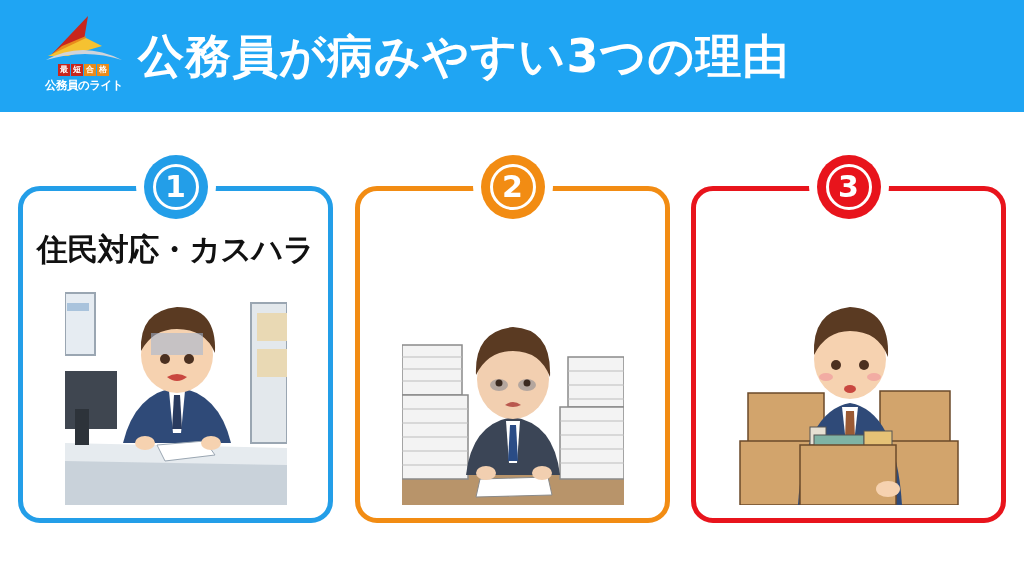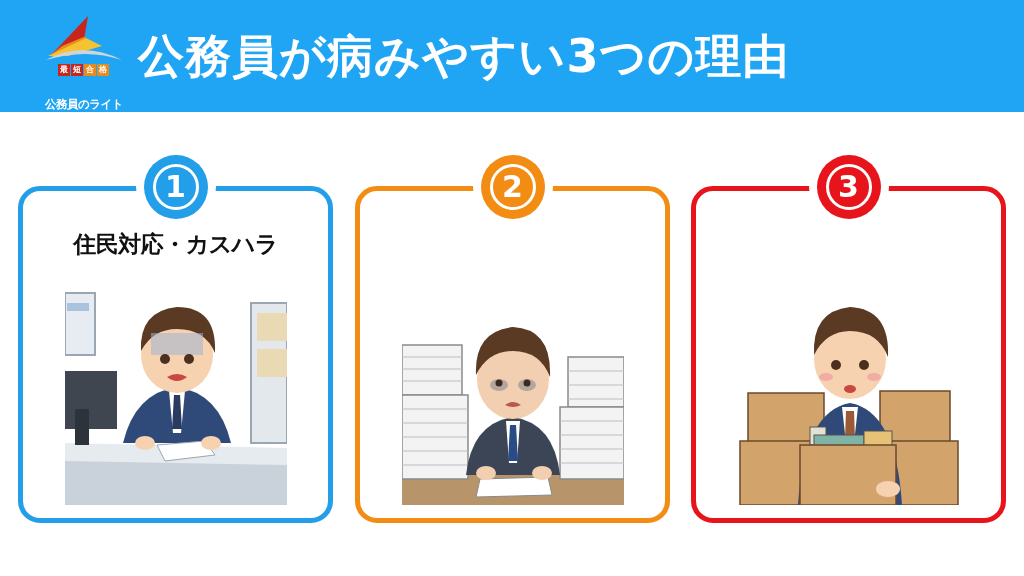--- a/index.html
+++ b/index.html
@@ -14,21 +14,21 @@
     .logo-mark { position: absolute; left: 8px; top: 2px; width: 82px; height: 46px; }
     .logo-badges { position: absolute; left: 24px; top: 50px; display: flex; gap: 1px; }
     .logo-badge {
       width: 12px; height: 12px; font-size: 8px; line-height: 12px; text-align: center;
       color: #fff; font-weight: bold;
     }
     .logo-badge.red { background: #c8261d; }
     .logo-badge.orange { background: #e98b1b; }
     .logo-name {
       position: absolute; left: 0; top: 64px; width: 100px; text-align: center;
-      color: #fff; font-size: 11.5px; font-weight: bold; white-space: nowrap; letter-spacing: -0.5px; margin-top: 19px;
+      color: #fff; font-size: 11.5px; font-weight: bold; white-space: nowrap; letter-spacing: -0.5px;
     }
 
     .title {
       position: absolute; left: 138px; top: 24px; height: 64px; line-height: 64px;
       color: #ffffff; font-size: 46px; font-weight: bold; letter-spacing: 1px; white-space: nowrap;
     }
 
     .card {
       position: absolute; top: 186px; width: 315px; height: 337px;
       border: 5px solid; border-radius: 22px; background: #fff;
@@ -46,21 +46,21 @@
     .num-circle .ring {
       width: 46px; height: 46px; border-radius: 50%; border: 3px solid #fff;
       color: #fff; font-weight: bold; font-size: 30px; line-height: 40px; text-align: center;
     }
     .c1 .num-circle { background: #239ee8; }
     .c2 .num-circle { background: #f28c13; }
     .c3 .num-circle { background: #e8141c; }
 
     .card-title {
       position: absolute; top: 38px; left: 0; width: 100%; text-align: center;
-      font-size: 23px; font-weight: bold; color: #111; white-space: nowrap; letter-spacing: -0.5px;
+      font-size: 31px; font-weight: bold; color: #111; white-space: nowrap; letter-spacing: -0.5px;
     }
 
     .illus {
       position: absolute; left: 42px; top: 92px; width: 222px; height: 222px;
     }
     .illus svg { width: 100%; height: 100%; display: block; }
   </style>
 </head>
 <body>
 

